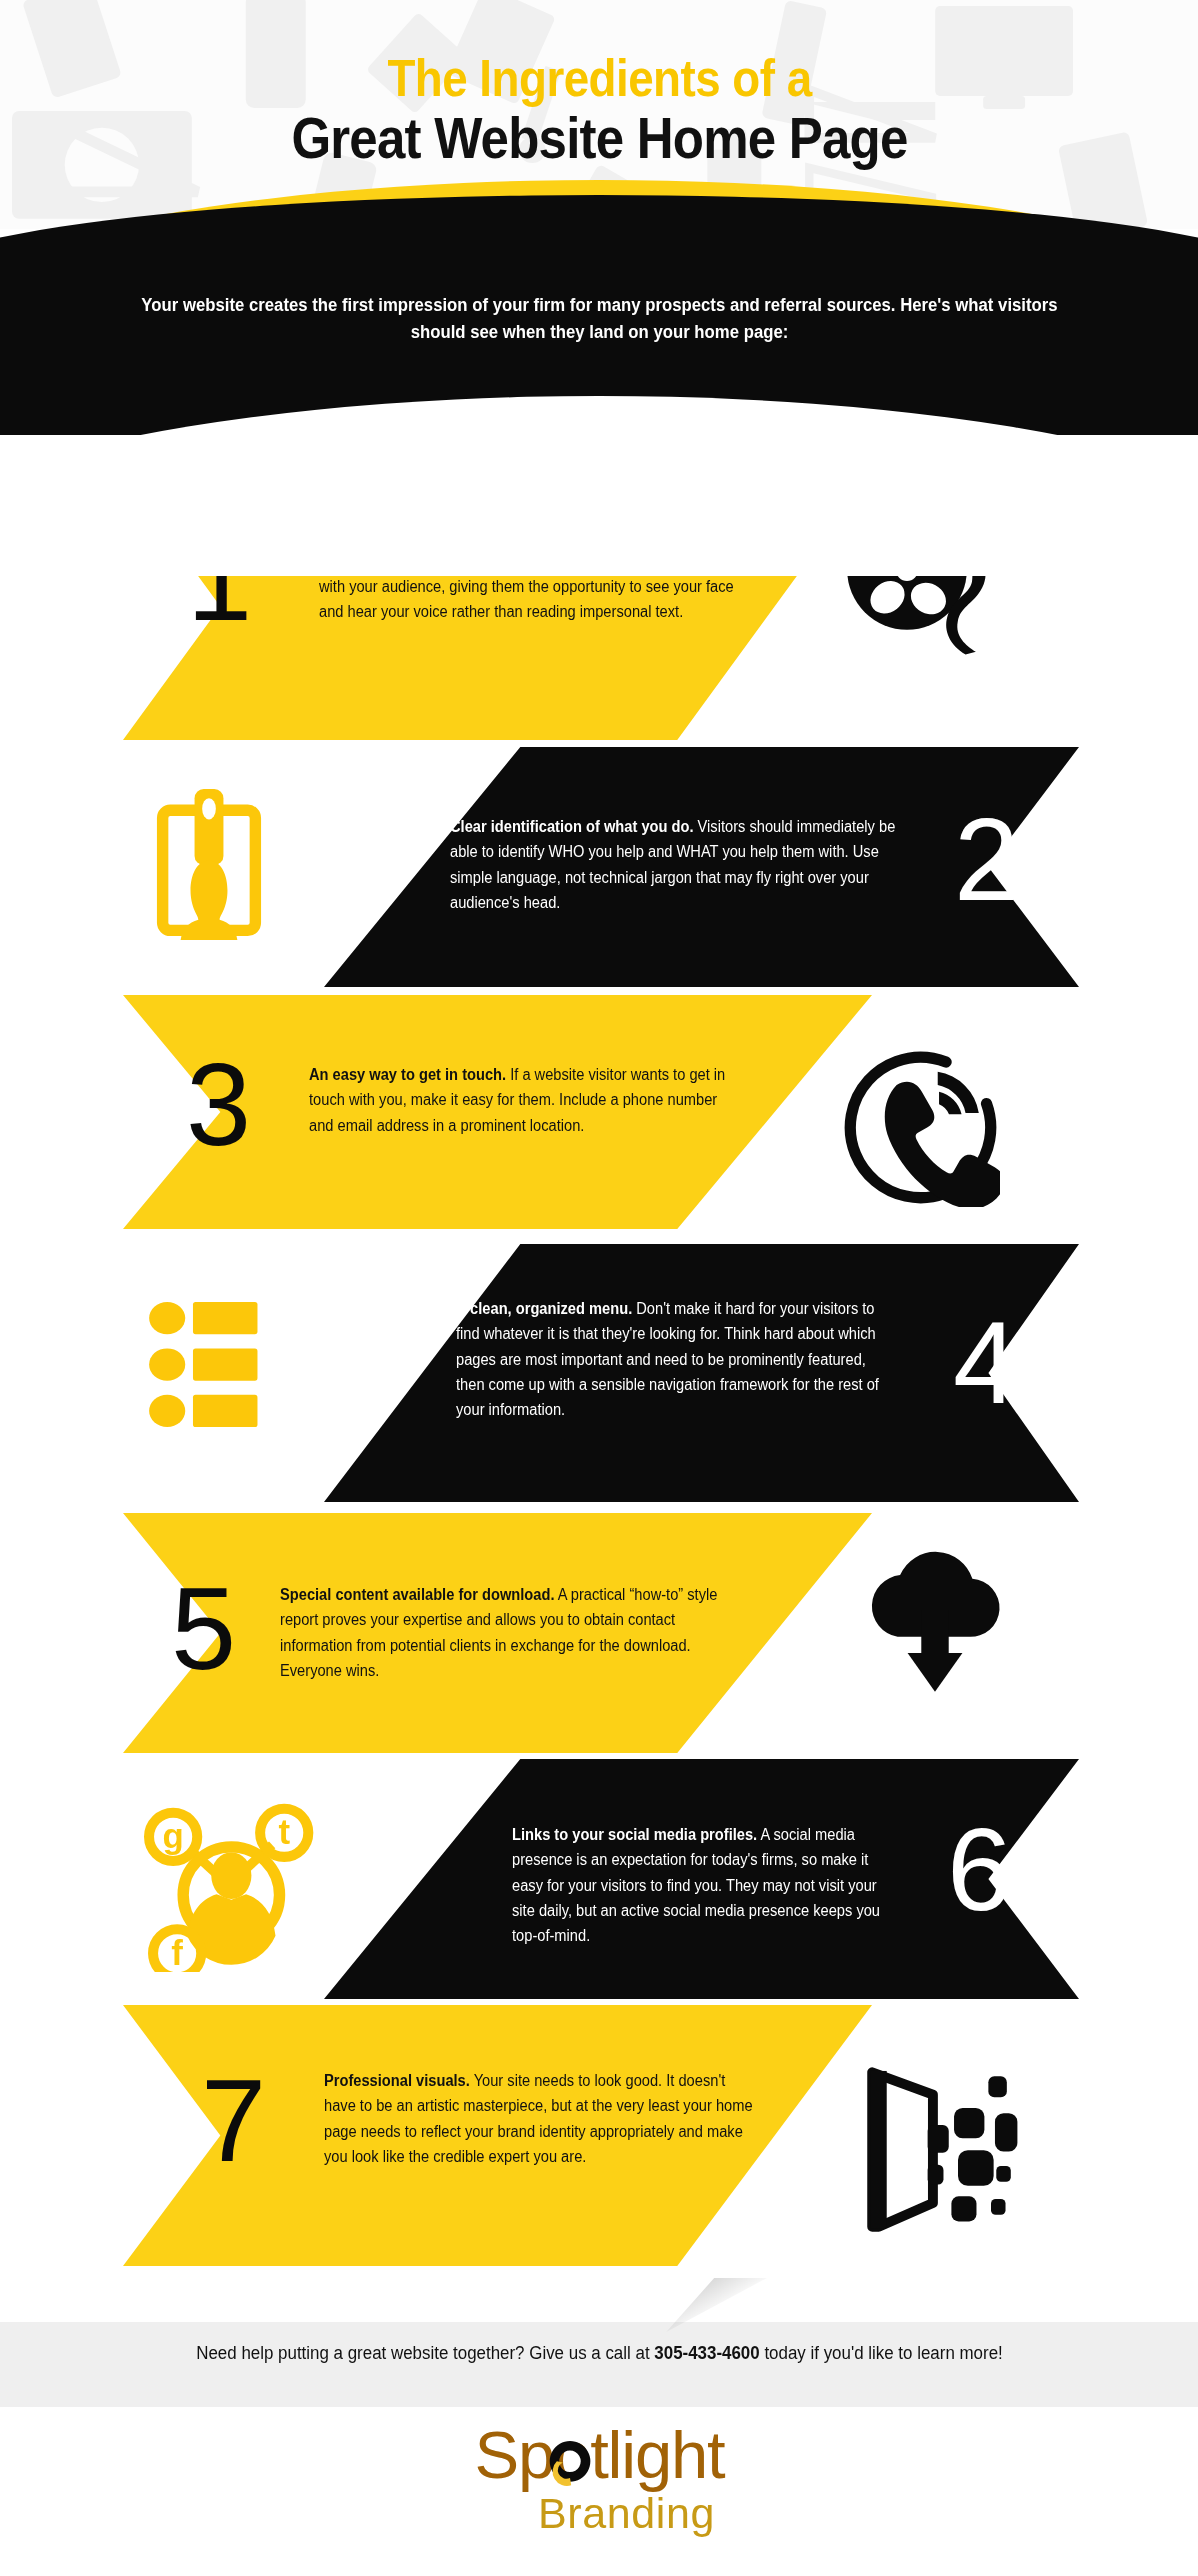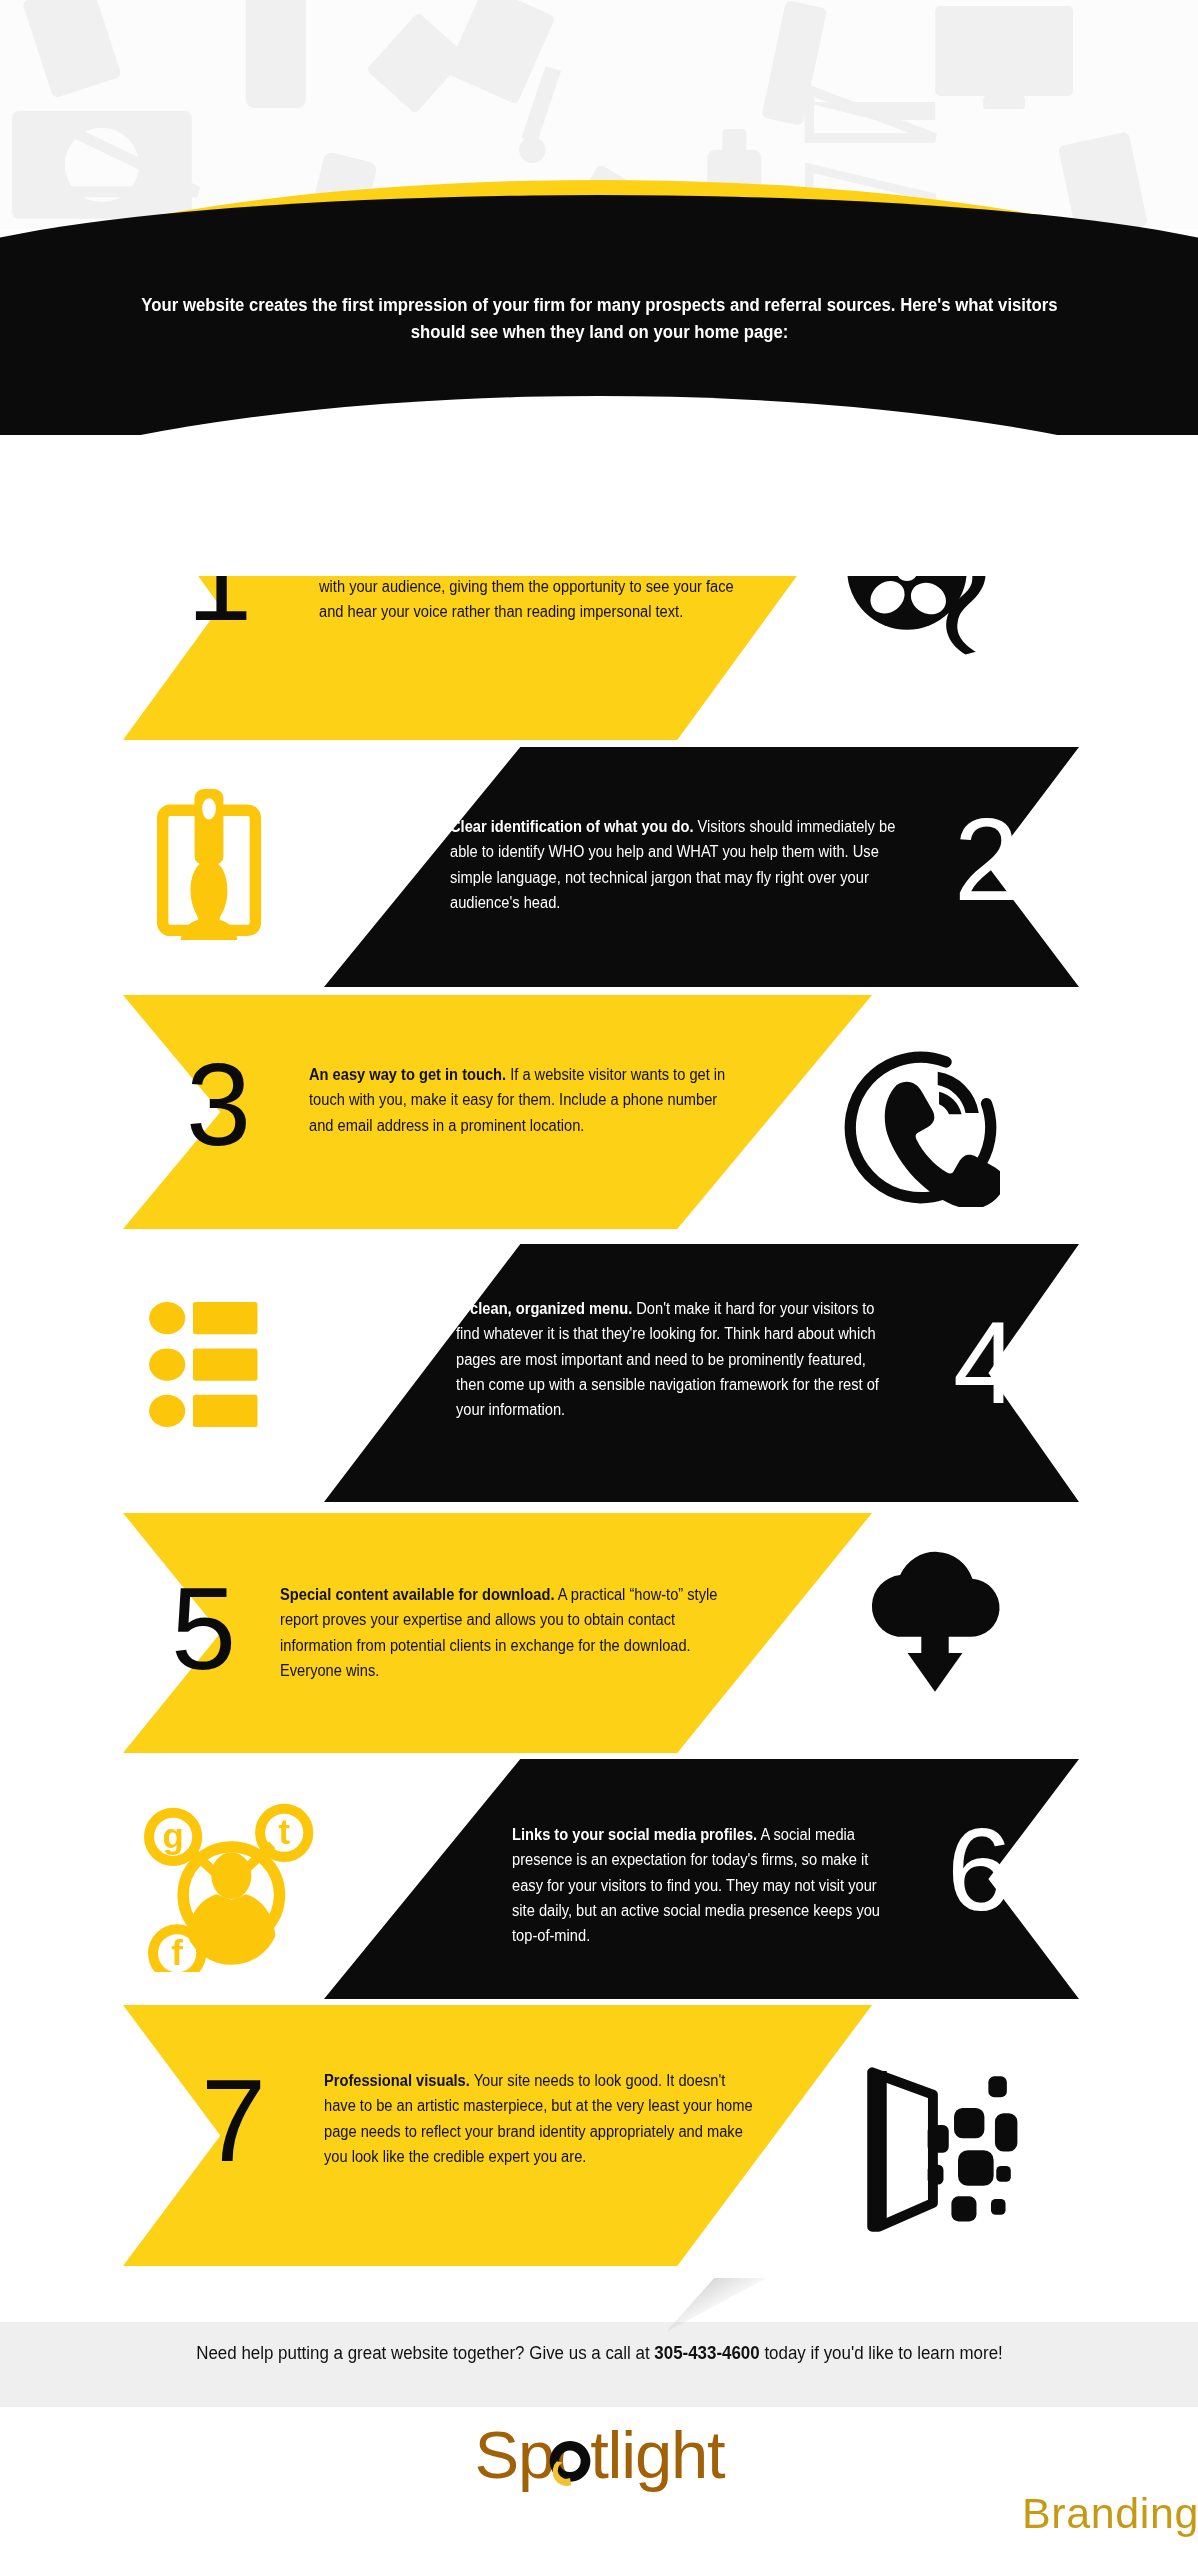--- a/index.html
+++ b/index.html
@@ -197,21 +197,20 @@
   }
   .logo-sub {
     display: block;
     font-size: 43px;
     font-weight: 300;
     color: #c79a16;
     letter-spacing: 0.6px;
     line-height: 1;
     margin-top: 3.6px;
     margin-left: 54px;
-    text-align: right;
   }
 </style>
 </head>
 <body>
 
 <div class="hero">
   <svg class="hero-pattern" viewBox="0 0 2000 382" preserveAspectRatio="none">
     <g fill="#f0f0f0">
       <rect x="60" y="-20" width="120" height="170" rx="10" transform="rotate(-18 120 65)"></rect>
       <rect x="410" y="-10" width="100" height="190" rx="14"></rect>
@@ -229,20 +228,24 @@
       <rect x="520" y="260" width="90" height="190" rx="14" transform="rotate(14 565 350)"></rect>
       <rect x="1180" y="250" width="90" height="160" rx="14"></rect>
       <rect x="1205" y="215" width="40" height="40" rx="8"></rect>
       <path d="M1350 280 L1560 330 L1350 380 z" fill="none" stroke="#f0f0f0" stroke-width="14"></path>
       <rect x="1780" y="230" width="120" height="160" rx="10" transform="rotate(-12 1840 310)"></rect>
       <rect x="960" y="300" width="140" height="120" rx="10" transform="rotate(30 1030 360)"></rect>
       <rect x="640" y="40" width="110" height="130" rx="8" transform="rotate(42 695 105)"></rect>
     </g>
   </svg>
 
+  <div class="hero-title-wrap">
+    <span class="title-line1">The Ingredients of a</span>
+    <span class="title-line2">Great Website Home Page</span>
+  </div>
 </div>
 
 <div class="arc-yellow"></div>
 <div class="band-black"></div>
 <div class="band-black-body"></div>
 <div class="arc-white"></div>
 <div class="intro-text">Your website creates the first impression of your firm for many prospects and referral sources. Here's what visitors should see when they land on your home page:</div>
 
 <div class="items">
 

